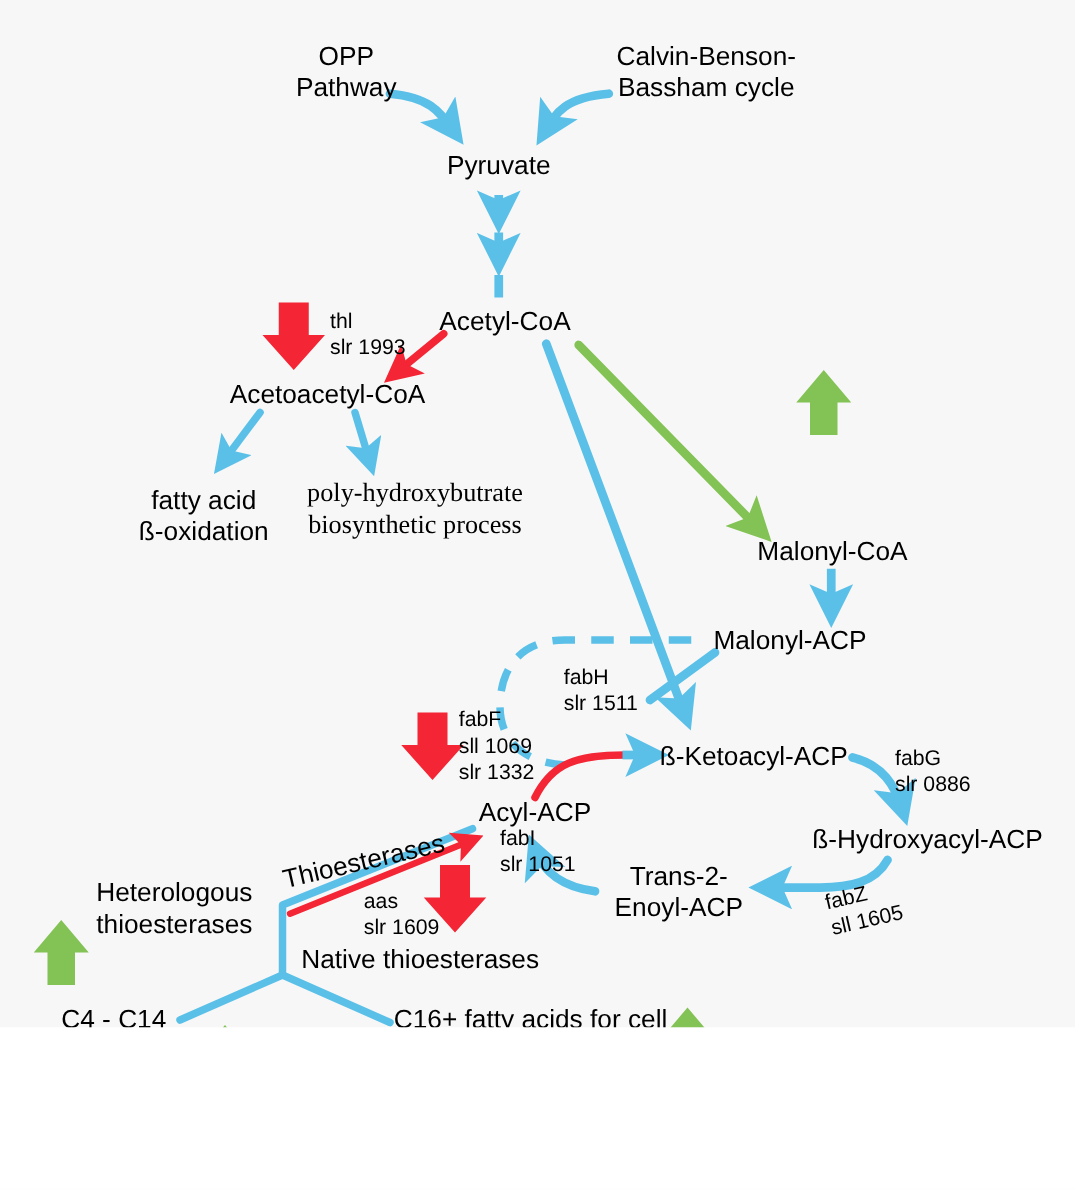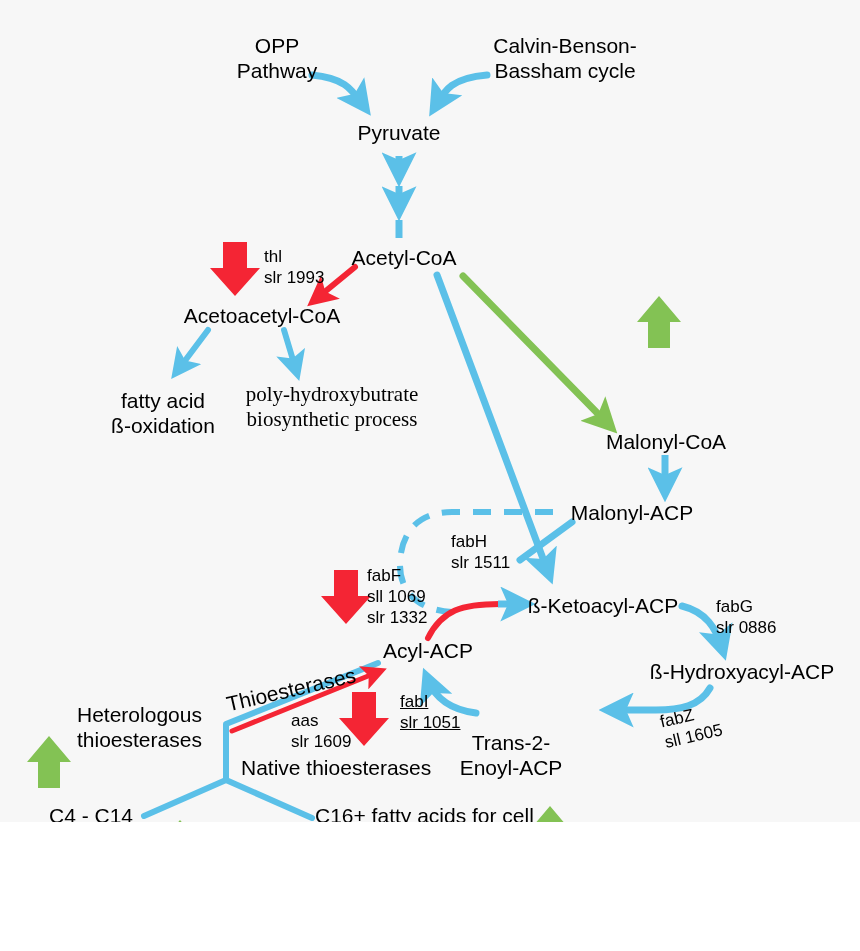--- a/index.html
+++ b/index.html
@@ -151,21 +151,21 @@
 
 
   <div class="node ctr" style="left:666px; top:429px;">Malonyl-CoA</div>
 
   <div class="node ctr" style="left:632px; top:500px;">Malonyl-ACP</div>
 
   <div class="node ctr" style="left:603px; top:593px;">ß-Ketoacyl-ACP</div>
 
   <div class="node ctr" style="left:742px; top:659px;">ß-Hydroxyacyl-ACP</div>
 
-  <div class="node ctr" style="left:511px; top:689px;margin-top:41px;">Trans-2-
+  <div class="node ctr" style="left:543px; top:689px;">Trans-2-
 Enoyl-ACP</div>
 
   <div class="node ctr" style="left:428px; top:638px;">Acyl-ACP</div>
 
   <div class="node lft rot-thio" style="left:224px; top:692px;">Thioesterases</div>
 
   <div class="node lft" style="left:241px; top:755px;">Native thioesterases</div>
 
   <div class="node lft" style="left:77px; top:702px;">Heterologous
 thioesterases</div>
@@ -185,19 +185,19 @@
   <div class="enz lft" style="left:367px; top:565px;">fabF
 sll 1069
 slr 1332</div>
 
   <div class="enz lft" style="left:716px; top:596px;">fabG
 slr 0886</div>
 
   <div class="enz lft rot-fabz" style="left:658px; top:712px;">fabZ
 sll 1605</div>
 
-  <div class="enz lft" style="left:400px; top:691px;text-decoration:underline;">fabI
+  <div class="enz lft" style="left:400px; top:660px;">fabI
 slr 1051</div>
 
   <div class="enz lft" style="left:291px; top:710px;">aas
 slr 1609</div>
 
 </div>
 
 </body></html>

